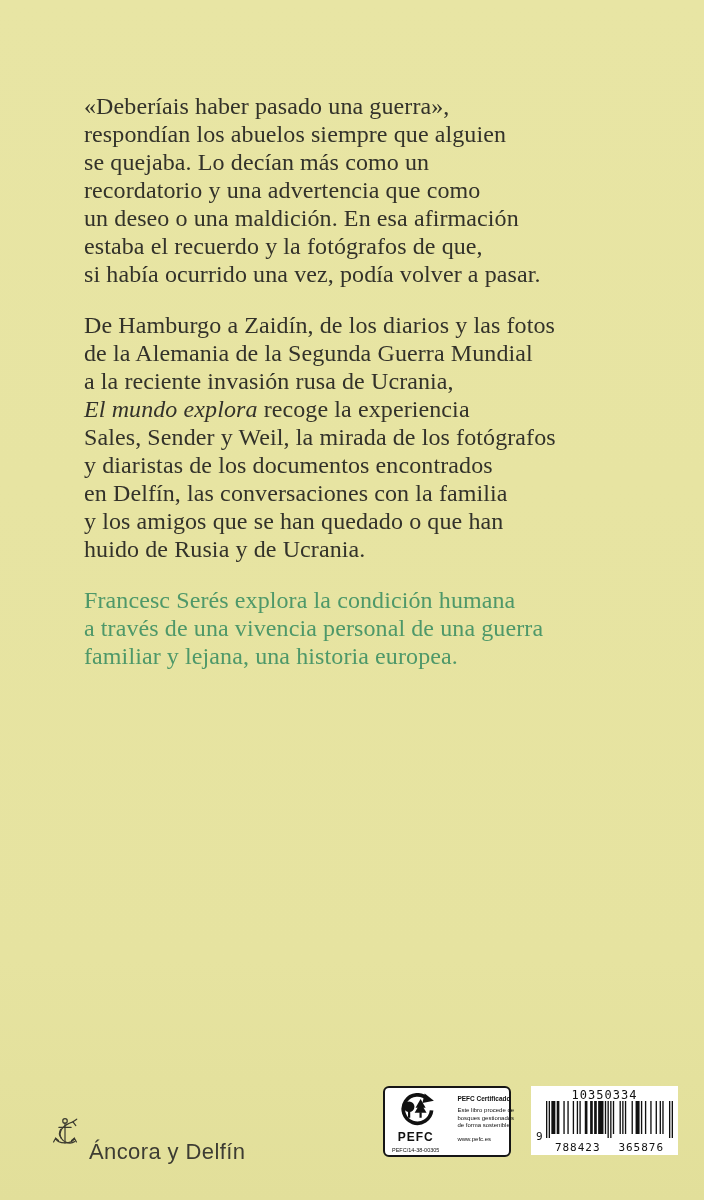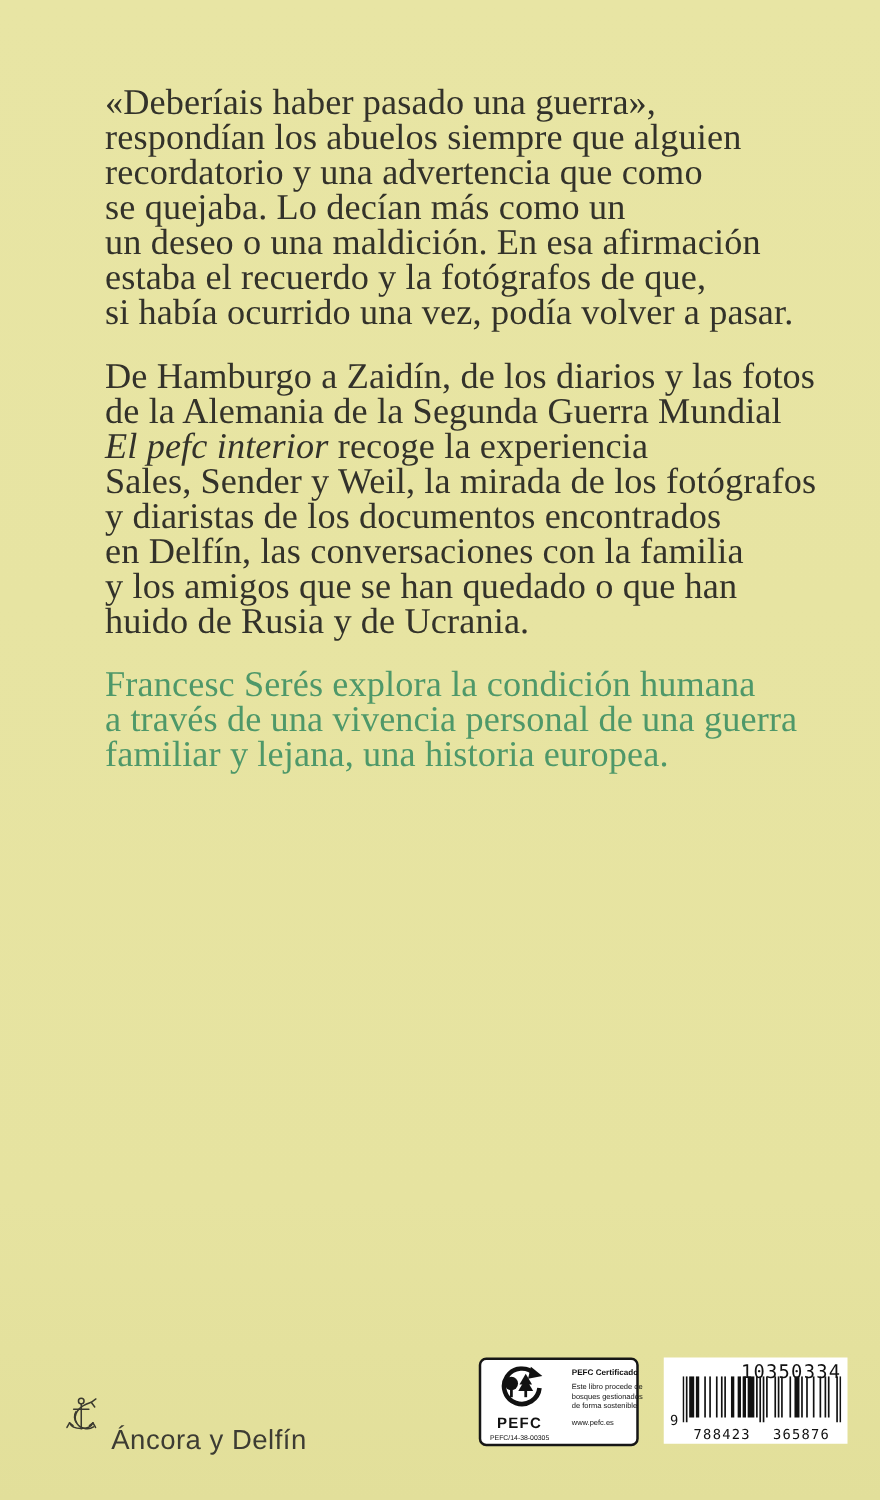--- a/index.html
+++ b/index.html
@@ -9,23 +9,23 @@
     font-family:"Liberation Serif", serif;
     position:relative;
     overflow:hidden;
   }
   .cover {
     position:absolute; inset:0;
     background:linear-gradient(180deg,#e8e5a4 0%, #e6e3a0 80%, #e2df9a 100%);
   }
   
   .text-block {
-    position:absolute; left:84px; top:68px; width:560px;
+    position:absolute; left:84px; top:92px; width:560px;
     color:#33322a;
-    font-size:29px; line-height:28px; letter-spacing:0.1px;
+    font-size:24px; line-height:28px; letter-spacing:0.1px;
   }
   .para { margin-bottom:23px; }
   .para:last-child { margin-bottom:16px; }
   .line { white-space:nowrap; }
   .green-para { color:#4e9869; }
   .italic { font-style:italic; }
   
   .imprint {
     position:absolute; left:50px; top:1112px; height:48px;
     display:flex; align-items:center; gap:9px; color:#3b3a30;
@@ -48,50 +48,51 @@
   .pefc-title { font-size:6.5px; font-weight:bold; margin-bottom:5px; }
   .pefc-body { font-size:6px; line-height:7.5px; width:58px; }
   .pefc-url { font-size:6px; margin-top:6px; }
   
   .barcode-box {
     position:absolute; left:531px; top:1086px; width:147px; height:69px;
     background:#ffffff; padding:2px 5px 1px;
     display:flex; flex-direction:column; align-items:stretch;
     font-family:"DejaVu Sans Mono", monospace; color:#111;
   }
-  .ean-top { font-size:15px; text-align:right; letter-spacing:1px; height:13px; }
+  .ean-top { font-size:12px; text-align:center; letter-spacing:1px; height:13px; }
   .ean-mid { display:flex; flex:1; align-items:stretch; }
   .ean-lead { width:10px; font-size:11px; align-self:flex-end; line-height:10px; }
   .ean-bars { flex:1; height:37px; }
   .ean-digits {
     margin-left:10px; display:flex; justify-content:space-around;
     font-size:11px; height:12px; line-height:11px; letter-spacing:1px;
   }
 </style>
 </head>
 <body>
 
 <div class="cover">
 
   <div class="text-block">
 
     <div class="para">
       <div class="line">«Deberíais haber pasado una guerra»,</div>
       <div class="line">respondían los abuelos siempre que alguien</div>
+      <div class="line">se quejaba. Lo decían más como un</div>
       <div class="line">recordatorio y una advertencia que como</div>
-      <div class="line">se quejaba. Lo decían más como un</div>
       <div class="line">un deseo o una maldición. En esa afirmación</div>
       <div class="line">estaba el recuerdo y la fotógrafos de que,</div>
       <div class="line">si había ocurrido una vez, podía volver a pasar.</div>
     </div>
 
     <div class="para">
       <div class="line">De Hamburgo a Zaidín, de los diarios y las fotos</div>
       <div class="line">de la Alemania de la Segunda Guerra Mundial</div>
-      <div class="line"><span class="italic">El pefc interior</span><span> recoge la experiencia</span></div>
+      <div class="line">a la reciente invasión rusa de Ucrania,</div>
+      <div class="line"><span class="italic">El mundo explora</span><span> recoge la experiencia</span></div>
       <div class="line">Sales, Sender y Weil, la mirada de los fotógrafos</div>
       <div class="line">y diaristas de los documentos encontrados</div>
       <div class="line">en Delfín, las conversaciones con la familia</div>
       <div class="line">y los amigos que se han quedado o que han</div>
       <div class="line">huido de Rusia y de Ucrania.</div>
     </div>
 
     <div class="para green-para">
       <div class="line">Francesc Serés explora la condición humana</div>
       <div class="line">a través de una vivencia personal de una guerra</div>

